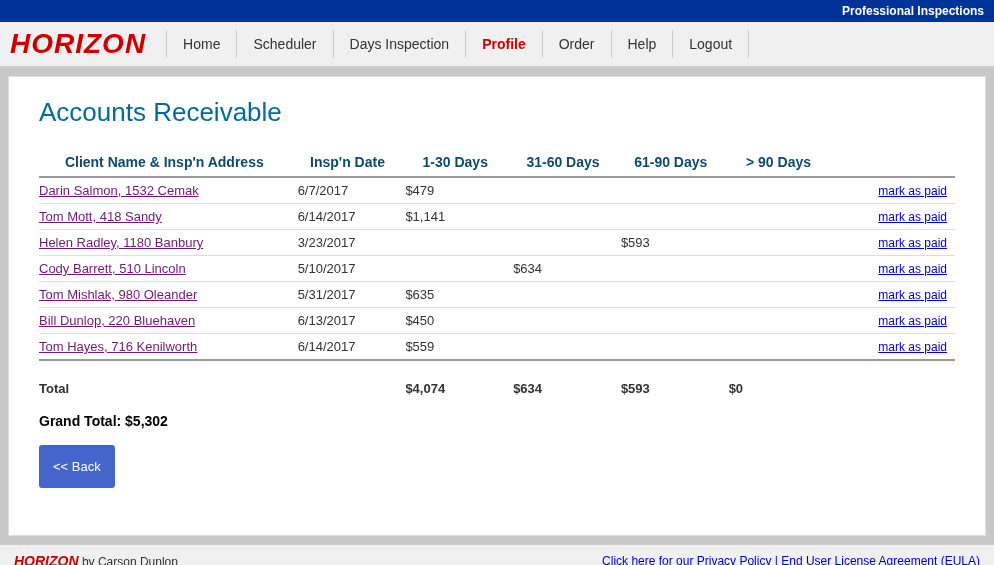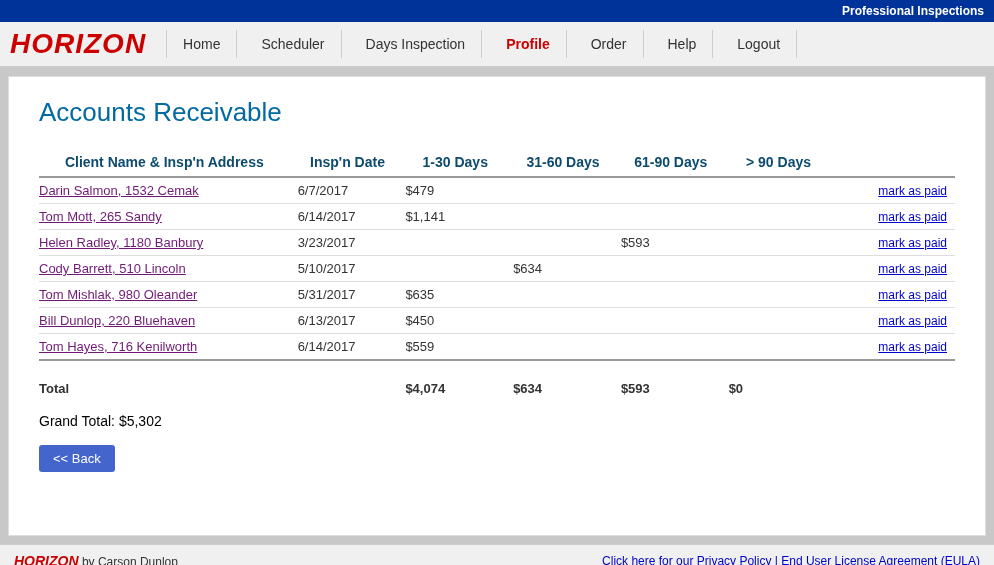--- a/index.html
+++ b/index.html
@@ -33,21 +33,21 @@
       font-size: 28px;
       font-weight: bold;
       color: #cc0000;
       letter-spacing: 1px;
       margin-right: 20px;
       font-style: italic;
     }
     .nav {
       display: flex;
       align-items: center;
-      gap: 8px;
+      gap: 0;
     }
     .nav-item {
       padding: 6px 16px;
       color: #333;
       cursor: pointer;
       border-right: 1px solid #ccc;
       font-size: 14px;
       text-decoration: none;
     }
     .nav-item:first-child {
@@ -111,32 +111,32 @@
     
     .totals-row td {
       font-weight: bold;
       border-top: 2px solid #999 !important;
       border-bottom: none !important;
       padding-top: 20px;
     }
 
     
     .grand-total {
-      font-weight: normal;
+      font-weight: bold;
       font-size: 14px;
       margin-top: 12px;
       margin-bottom: 16px;
     }
 
     
     .back-btn {
       background: #4466cc;
       color: white;
       border: none;
-      padding: 6px 14px;
+      padding: 14px 14px;
       font-size: 13px;
       cursor: pointer;
       border-radius: 3px;
       margin-bottom: 10px;
     }
 
     
     .footer {
       background: #f0f0f0;
       border-top: 1px solid #ccc;
@@ -212,21 +212,21 @@
       <td class="col-1-30">$479</td>
       <td class="col-31-60"></td>
       <td class="col-61-90"></td>
       <td class="col-90plus"></td>
       <td class="col-action">
         <a class="mark-paid">mark as paid</a>
       </td>
     </tr>
         <tr>
       <td class="col-client">
-        <a class="client-link">Tom Mott, 265 Sandy</a>
+        <a class="client-link">Tom Mott, 418 Sandy</a>
       </td>
       <td class="col-date">6/14/2017</td>
       <td class="col-1-30">$1,141</td>
       <td class="col-31-60"></td>
       <td class="col-61-90"></td>
       <td class="col-90plus"></td>
       <td class="col-action">
         <a class="mark-paid">mark as paid</a>
       </td>
     </tr>

